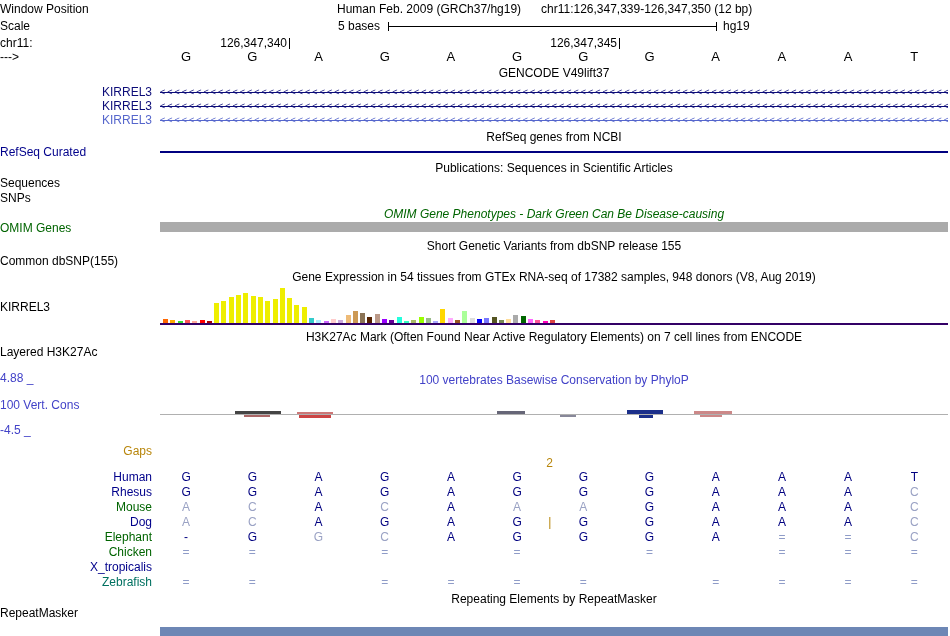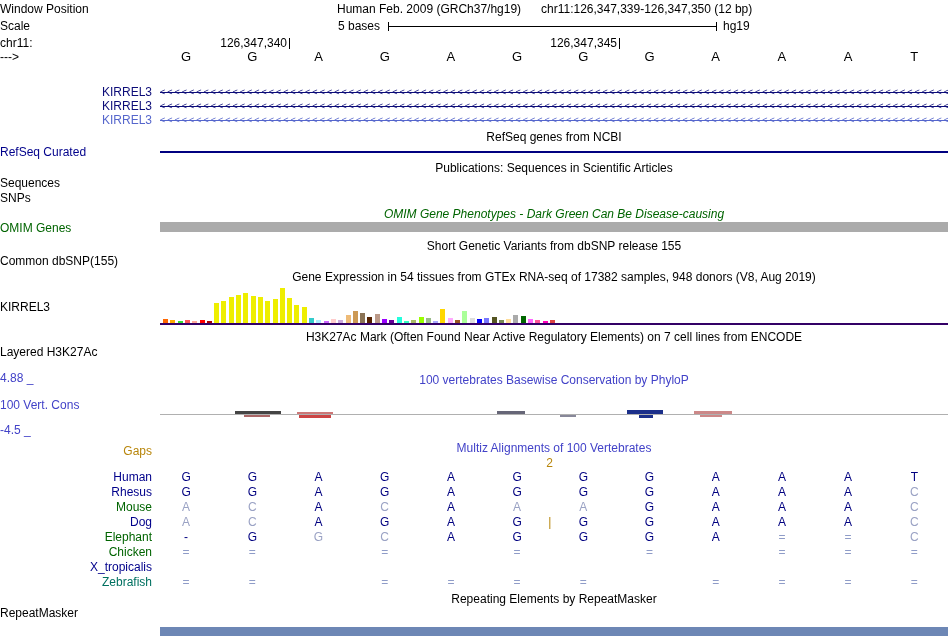--- a/index.html
+++ b/index.html
@@ -28,20 +28,21 @@
   <div class="abs" style="left:723px;top:19px">hg19</div>
 
   <div class="lbl" style="top:36px">chr11:</div>
   <div class="abs" style="left:150px;top:36px;width:137px;text-align:right">126,347,340</div>
   <div class="tick" style="left:289px;top:38px;height:11px"></div>
   <div class="abs" style="left:480px;top:36px;width:137px;text-align:right">126,347,345</div>
   <div class="tick" style="left:619px;top:38px;height:11px"></div>
 
   <div class="lbl" style="top:50px">---&gt;</div>
 
+  <div class="ctitle" style="top:66px">GENCODE V49lift37</div>
 
   <div class="ctitle" style="top:130px">RefSeq genes from NCBI</div>
   <div class="lbl" style="top: 145px; color: rgb(0, 0, 139);">RefSeq Curated</div>
   <div class="abs" style="left: 160px; top: 151px; width: 788px; height: 2px; background: rgb(0, 0, 128);"></div>
 
   <div class="ctitle" style="top:161px">Publications: Sequences in Scientific Articles</div>
   <div class="lbl" style="top:176px">Sequences</div>
   <div class="lbl" style="top:191px">SNPs</div>
 
   <div class="ctitle" style="top: 207px; color: rgb(0, 100, 0); font-style: italic;">OMIM Gene Phenotypes - Dark Green Can Be Disease-causing</div>
@@ -57,21 +58,20 @@
 
   <div class="ctitle" style="top:330px">H3K27Ac Mark (Often Found Near Active Regulatory Elements) on 7 cell lines from ENCODE</div>
   <div class="lbl" style="top:345px">Layered H3K27Ac</div>
 
   <div class="ctitle" style="top: 373px; color: rgb(66, 66, 200);">100 vertebrates Basewise Conservation by PhyloP</div>
   <div class="lbl" style="top: 371px; color: rgb(66, 66, 200);">4.88 _</div>
   <div class="lbl" style="top: 398px; color: rgb(66, 66, 200);">100 Vert. Cons</div>
   <div class="lbl" style="top: 423px; color: rgb(66, 66, 200);">-4.5 _</div>
   <div class="abs" style="left: 160px; top: 414px; width: 788px; height: 1px; background: rgb(176, 176, 176);"></div>
 
-  <div class="ctitle" style="top: 441px; color: rgb(66, 66, 200);">Multiz Alignments of 100 Vertebrates</div>
 
   <div class="ctitle" style="top:592px">Repeating Elements by RepeatMasker</div>
   <div class="lbl" style="top:606px">RepeatMasker</div>
   <div class="abs" style="left: 160px; top: 627px; width: 788px; height: 9px; background: rgb(109, 135, 181);"></div>
 
 <div style="position: absolute; white-space: nowrap; line-height: 14px; left: 175.1px; top: 50px; width: 22px; text-align: center; font-size: 13px;">G</div>
     <div style="position: absolute; white-space: nowrap; line-height: 14px; left: 241.3px; top: 50px; width: 22px; text-align: center; font-size: 13px;">G</div>
     <div style="position: absolute; white-space: nowrap; line-height: 14px; left: 307.5px; top: 50px; width: 22px; text-align: center; font-size: 13px;">A</div>
     <div style="position: absolute; white-space: nowrap; line-height: 14px; left: 373.7px; top: 50px; width: 22px; text-align: center; font-size: 13px;">G</div>
     <div style="position: absolute; white-space: nowrap; line-height: 14px; left: 439.9px; top: 50px; width: 22px; text-align: center; font-size: 13px;">A</div>

